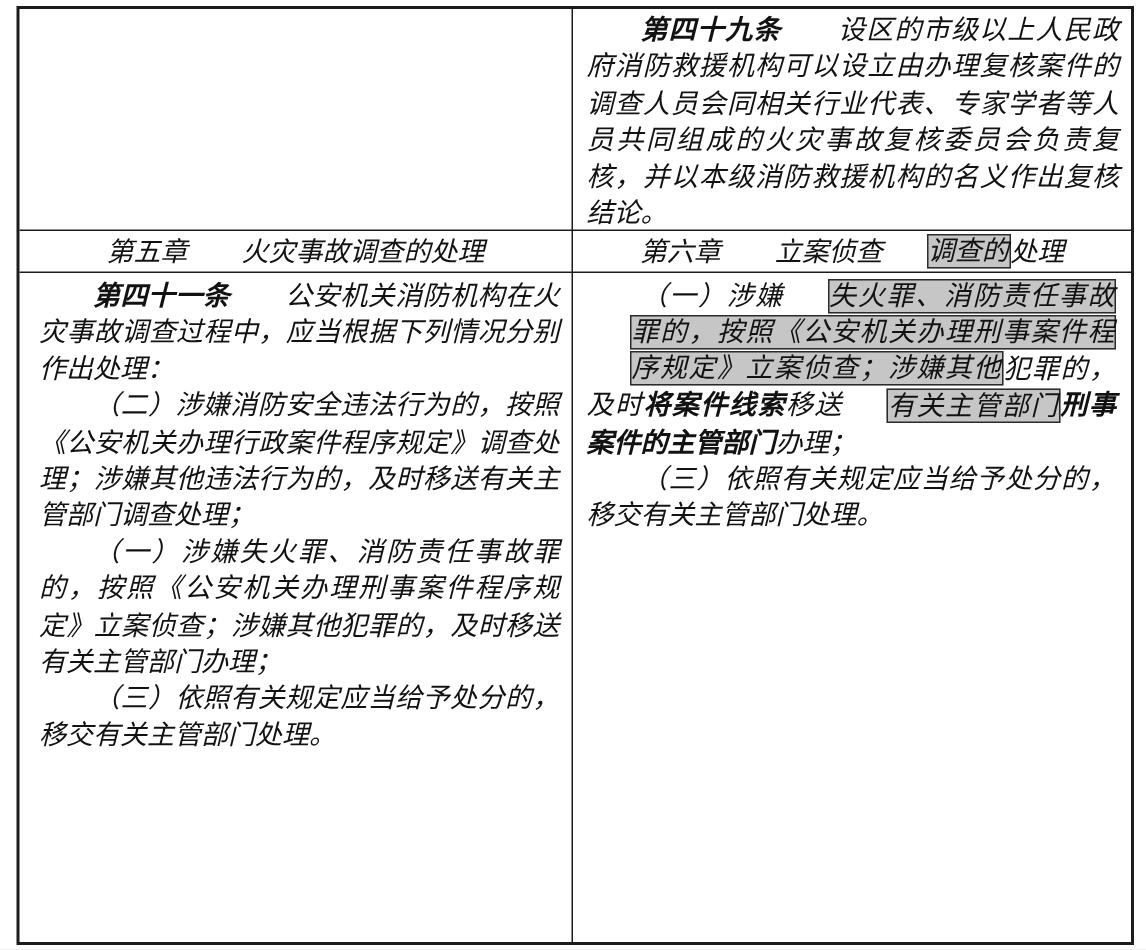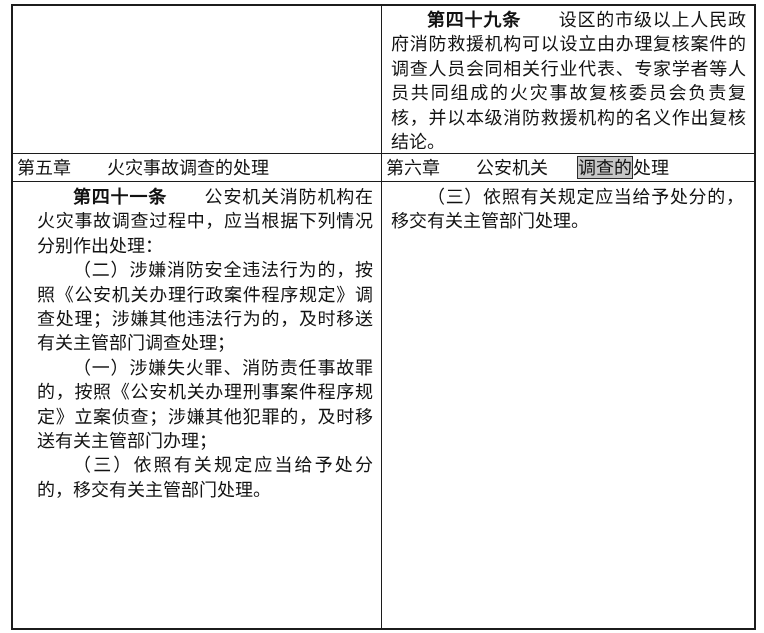--- a/index.html
+++ b/index.html
@@ -27,30 +27,32 @@
     grid-template-rows: 148px 28px 1fr;
     border: 2px solid var(--table-border, #1a1a1a);
     box-sizing: border-box;
     background: var(--page-bg, #ffffff);
   }
   .cell {
     box-sizing: border-box;
     overflow: hidden;
     font-size: 18px;
     line-height: 24.4px;
+    font-style: italic;
   }
   .col-left  { border-right: 1.5px solid var(--table-border, #1a1a1a); }
   .row-top   { border-bottom: 1.5px solid var(--table-border, #1a1a1a); }
   .row-head  { border-bottom: 1.5px solid var(--table-border, #1a1a1a); }
-  .body-cell { padding: 3px 8px 0 24px; }
+  .body-cell { padding: 3px 8px 0 13px; }
   .body-cell.col-right { padding: 3px 10px 0 9px; }
   .top-cell  { padding: 2px 8px 0 9px; }
   .head-cell {
     display: flex;
     align-items: center;
+    justify-content: center;
     line-height: 26px;
     padding: 0 4px;
   }
   .head-cell .para {
     text-indent: 0;
     text-align: center;
   }
   .para {
     margin: 0;
     text-indent: 2em;
@@ -82,28 +84,29 @@
 
     <div class="cell col-right row-top top-cell">
         <p class="para"><span class="run run-bold">第四十九条</span><span class="run run-normal">　　设区的市级以上人民政府消防救援机构可以设立由办理复核案件的调查人员会同相关行业代表、专家学者等人员共同组成的火灾事故复核委员会负责复核，并以本级消防救援机构的名义作出复核结论。</span></p>
       </div>
 
     <div class="cell col-left row-head head-cell">
         <p class="para"><span class="run run-normal">第五章　　火灾事故调查的处理</span></p>
       </div>
 
     <div class="cell col-right row-head head-cell">
-        <p class="para"><span class="run run-normal">第六章　　公安机关</span><span class="run run-highlight">调查的</span><span class="run run-normal">处理</span></p>
+        <p class="para"><span class="run run-normal">第六章　　立案侦查</span><span class="run run-highlight">调查的</span><span class="run run-normal">处理</span></p>
       </div>
 
     <div class="cell col-left body-cell">
         <p class="para"><span class="run run-bold">第四十一条</span><span class="run run-normal">　　公安机关消防机构在火灾事故调查过程中，应当根据下列情况分别作出处理：</span></p>
         <p class="para"><span class="run run-normal">（二）涉嫌消防安全违法行为的，按照《公安机关办理行政案件程序规定》调查处理；涉嫌其他违法行为的，及时移送有关主管部门调查处理；</span></p>
         <p class="para"><span class="run run-normal">（一）涉嫌失火罪、消防责任事故罪的，按照《公安机关办理刑事案件程序规定》立案侦查；涉嫌其他犯罪的，及时移送有关主管部门办理；</span></p>
         <p class="para"><span class="run run-normal">（三）依照有关规定应当给予处分的，移交有关主管部门处理。</span></p>
       </div>
 
     <div class="cell col-right body-cell">
+        <p class="para"><span class="run run-normal">（一）涉嫌</span><span class="run run-highlight">失火罪、消防责任事故罪的，按照《公安机关办理刑事案件程序规定》立案侦查；涉嫌其他</span><span class="run run-normal">犯罪的，及时</span><span class="run run-bold">将案件线索</span><span class="run run-normal">移送</span><span class="run run-highlight">有关主管部门</span><span class="run run-bold">刑事案件的主管部门</span><span class="run run-normal">办理；</span></p>
         <p class="para"><span class="run run-normal">（三）依照有关规定应当给予处分的，移交有关主管部门处理。</span></p>
       </div>
 
   </div>
 </div>
 
 </body></html>

